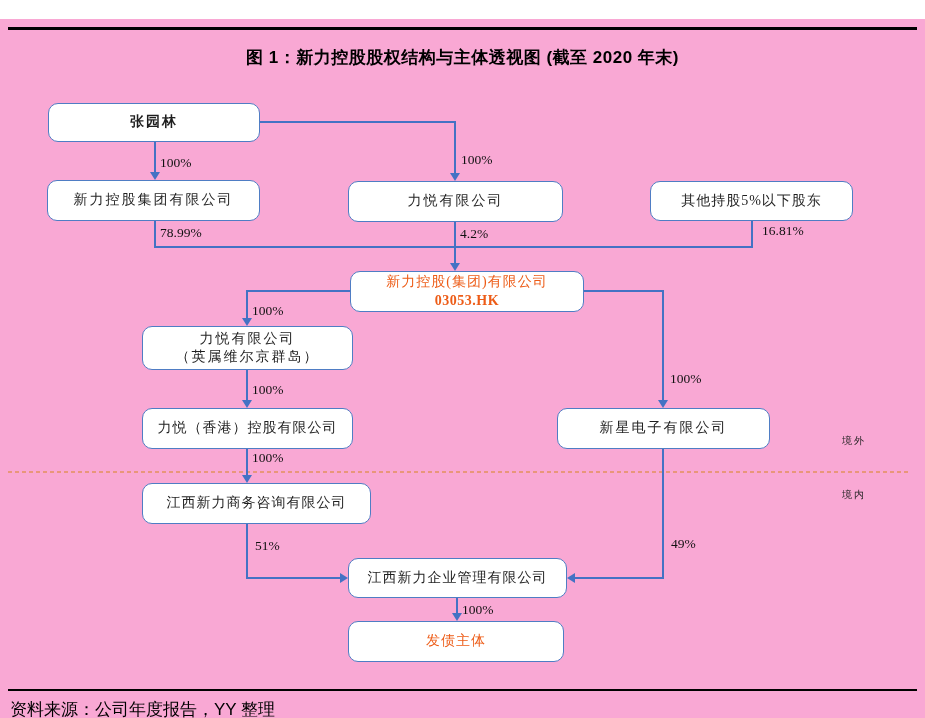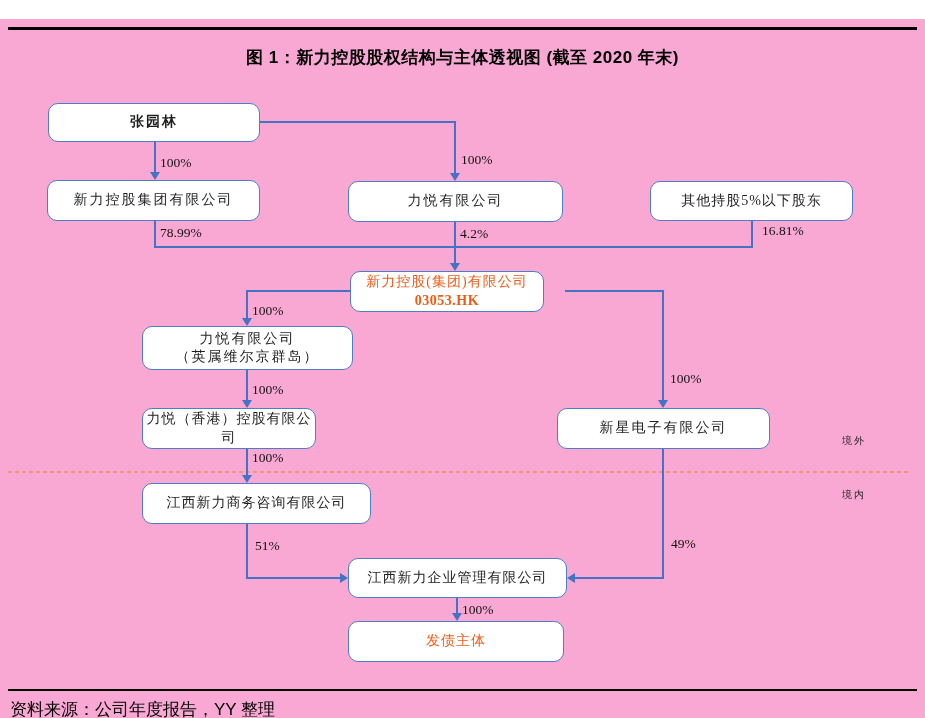--- a/index.html
+++ b/index.html
@@ -119,31 +119,31 @@
   </div>
 
   <div class="node" style="left:348px; top:162px; width:215px; height:41px;">
     <span>力悦有限公司</span>
   </div>
 
   <div class="node" style="left:650px; top:162px; width:203px; height:40px; letter-spacing:1px;">
     <span>其他持股5%以下股东</span>
   </div>
 
-  <div class="node orange" style="left:350px; top:252px; width:194px; height:41px; letter-spacing:1px;text-align:right;">
+  <div class="node orange" style="left:350px; top:252px; width:234px; height:41px; letter-spacing:1px;text-align:right;">
     <span>新力控股(集团)有限公司</span>
     <span class="sub-bold">03053.HK</span>
   </div>
 
   <div class="node" style="left:142px; top:307px; width:211px; height:44px;">
     <span>力悦有限公司</span>
     <span>（英属维尔京群岛）</span>
   </div>
 
-  <div class="node" style="left:142px; top:389px; width:174px; height:41px; letter-spacing:1px;">
+  <div class="node" style="left:142px; top:389px; width:211px; height:41px; letter-spacing:1px;">
     <span>力悦（香港）控股有限公司</span>
   </div>
 
   <div class="node" style="left:557px; top:389px; width:213px; height:41px;">
     <span>新星电子有限公司</span>
   </div>
 
   <div class="node" style="left:142px; top:464px; width:229px; height:41px; letter-spacing:1px;">
     <span>江西新力商务咨询有限公司</span>
   </div>

